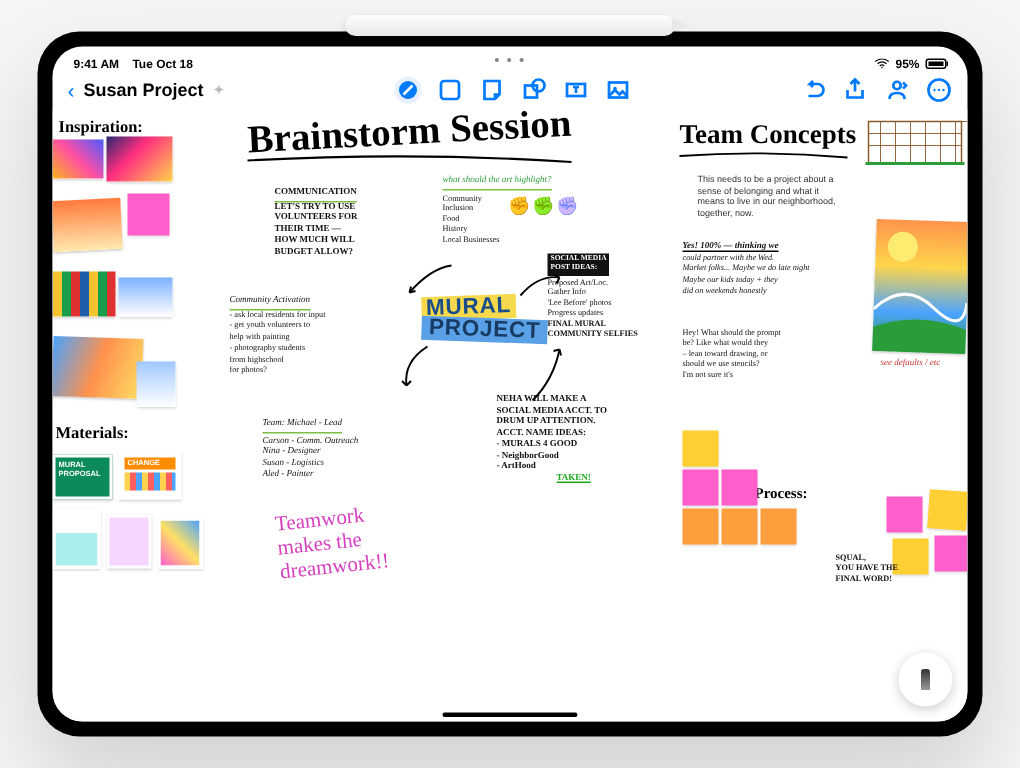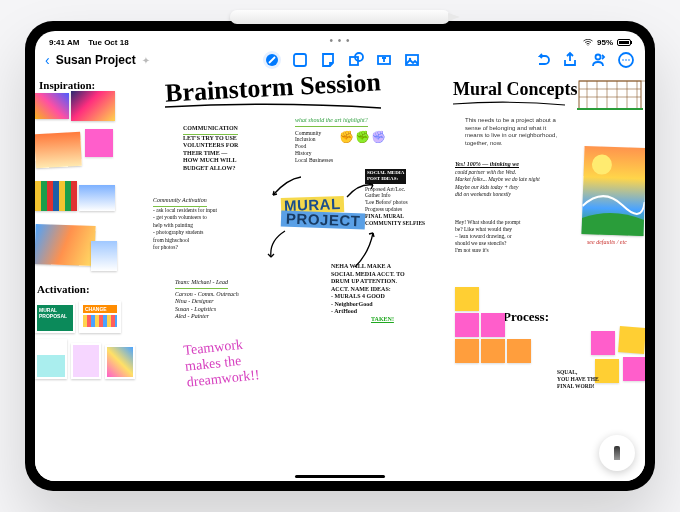--- a/index.html
+++ b/index.html
@@ -193,21 +193,21 @@
       <div class="title-l hand" style="left:4px;top:6px;font-size:11px;">Inspiration:</div>
       <div class="photo" style="left:0;top:20px;width:34px;height:26px;background:linear-gradient(45deg,#f7b31c,#ff4fa3,#4b5cff);"></div>
       <div class="photo" style="left:36px;top:18px;width:44px;height:30px;background:linear-gradient(135deg,#2a2a70,#ff2e7e 40%,#ffd34e);"></div>
       <div class="photo" style="left:0;top:60px;width:46px;height:34px;background:linear-gradient(#ff7a3c,#ffe9b0);transform:rotate(-3deg);"></div>
       <div class="sticky" style="left:50px;top:56px;width:28px;height:28px;background:#ff5ecb;"></div>
       <div class="photo" style="left:0;top:108px;width:42px;height:30px;background:repeating-linear-gradient(90deg,#f4c430 0 6px,#1b9e4b 6px 12px,#e03131 12px 18px,#1c5fa8 18px 24px);"></div>
       <div class="photo" style="left:44px;top:112px;width:36px;height:26px;background:linear-gradient(#7db1ff,#fff);"></div>
       <div class="photo" style="left:0;top:152px;width:60px;height:40px;background:linear-gradient(110deg,#4aa3ff,#ff914d,#ffe066);transform:rotate(2deg);"></div>
       <div class="photo" style="left:56px;top:168px;width:26px;height:30px;background:linear-gradient(#a0c8ff,#fff);"></div>
 
-      <div class="title-l hand" style="left:2px;top:210px;font-size:11px;">Activation:</div>
+      <div class="title-l hand" style="left:2px;top:210px;font-size:11px;">Materials:</div>
       <div class="thumb" style="left:0;top:230px;width:40px;height:30px;background:#0b8a5a;color:#fff;font-size:5px;padding:2px;font-weight:700;"><span style="white-space:pre-line;">MURAL
 PROPOSAL</span></div>
       <div class="thumb" style="left:44px;top:228px;width:42px;height:32px;background:#fff;">
         <div style="background:#ff8c00;color:#fff;font-size:5px;font-weight:700;padding:1px 2px;margin:2px;">CHANGE</div>
         <div style="height:12px;background:repeating-linear-gradient(90deg,#ffd34e 0 4px,#ff5e5e 4px 8px,#4aa3ff 8px 12px);margin:1px 2px;"></div>
       </div>
       <div class="thumb" style="left:0;top:266px;width:32px;height:40px;background:linear-gradient(#fff 40%,#aee 40%);"></div>
       <div class="thumb" style="left:36px;top:270px;width:30px;height:36px;background:#f6d6ff;"></div>
       <div class="thumb" style="left:70px;top:272px;width:30px;height:34px;background:linear-gradient(45deg,#ff5ecb,#ffe066,#4aa3ff);"></div>
 
@@ -306,21 +306,21 @@
 - MURALS 4 GOOD
 - NeighborGood
 - ArtHood</span>
         <div style="color:#1fa81f;font-size:6px;text-decoration:underline;margin-left:40px;">TAKEN!</div>
       </div>
 
       <div class="ink" style="position:absolute;left:150px;top:266px;color:#d63fbf;font-size:14px;transform:rotate(-6deg);white-space:pre-line;">Teamwork
 makes the
 dreamwork!!</div>
 
-      <div class="title-l ink" style="left:418px;top:6px;font-size:18px;">Mural Concepts</div>
+      <div class="title-l ink" style="left:418px;top:6px;font-size:18px;">Team Concepts</div>
       <svg style="position:absolute;left:416px;top:28px;" width="116" height="6">
           <path d="M2 3 Q58 -1 114 4" stroke="#000" fill="none" stroke-width="1.2"></path>
         </svg>
 
       <svg style="position:absolute;left:540px;top:0px;" width="70" height="40">
         <rect x="4" y="8" width="62" height="28" fill="none" stroke="#8a5a2b" stroke-width="1"></rect>
         <path d="M4 8 L70 8 M4 16h62M4 24h62M12 8v28M22 8v28M32 8v28M42 8v28M52 8v28M62 8v28" stroke="#8a5a2b" stroke-width="0.6"></path>
         <path d="M2 36h66" stroke="#2a9d3a" stroke-width="2"></path>
       </svg>
 
@@ -345,21 +345,21 @@
 
       <div class="photo" style="left:548px;top:74px;width:62px;height:88px;background:linear-gradient(180deg,#ff944d 0%,#ffd54a 35%,#4aa3ff 70%,#2a9d3a 100%);transform:rotate(2deg);">
         <svg width="62" height="88" viewBox="0 0 62 88">
             <circle cx="18" cy="18" r="10" fill="#ffeb70"></circle>
             <path d="M0 60 Q20 40 40 58 T62 54" stroke="#fff" fill="none" stroke-width="2"></path>
             <path d="M0 88 L0 72 Q31 60 62 72 L62 88Z" fill="#2a9d3a"></path>
           </svg>
       </div>
       <div class="note hand" style="left:552px;top:166px;font-size:6px;color:#c9302c;font-style:italic;">see defaults / etc</div>
 
-      <div class="title-l ink" style="left:468px;top:236px;font-size:13px;">Process:</div>
+      <div class="title-l ink" style="left:468px;top:251px;font-size:10px;">Process:</div>
       <div class="sticky" style="left:420px;top:214px;width:24px;height:24px;background:#ffcf33;"></div>
       <div class="sticky" style="left:420px;top:240px;width:24px;height:24px;background:#ff5ecb;"></div>
       <div class="sticky" style="left:446px;top:240px;width:24px;height:24px;background:#ff5ecb;"></div>
       <div class="sticky" style="left:420px;top:266px;width:24px;height:24px;background:#ff9e3d;"></div>
       <div class="sticky" style="left:446px;top:266px;width:24px;height:24px;background:#ff9e3d;"></div>
       <div class="sticky" style="left:472px;top:266px;width:24px;height:24px;background:#ff9e3d;"></div>
 
       <div class="sticky" style="left:556px;top:258px;width:24px;height:24px;background:#ff5ecb;"></div>
       <div class="sticky" style="left:584px;top:254px;width:26px;height:26px;background:#ffcf33;transform:rotate(4deg);"></div>
       <div class="sticky" style="left:560px;top:286px;width:24px;height:24px;background:#ffcf33;"></div>

